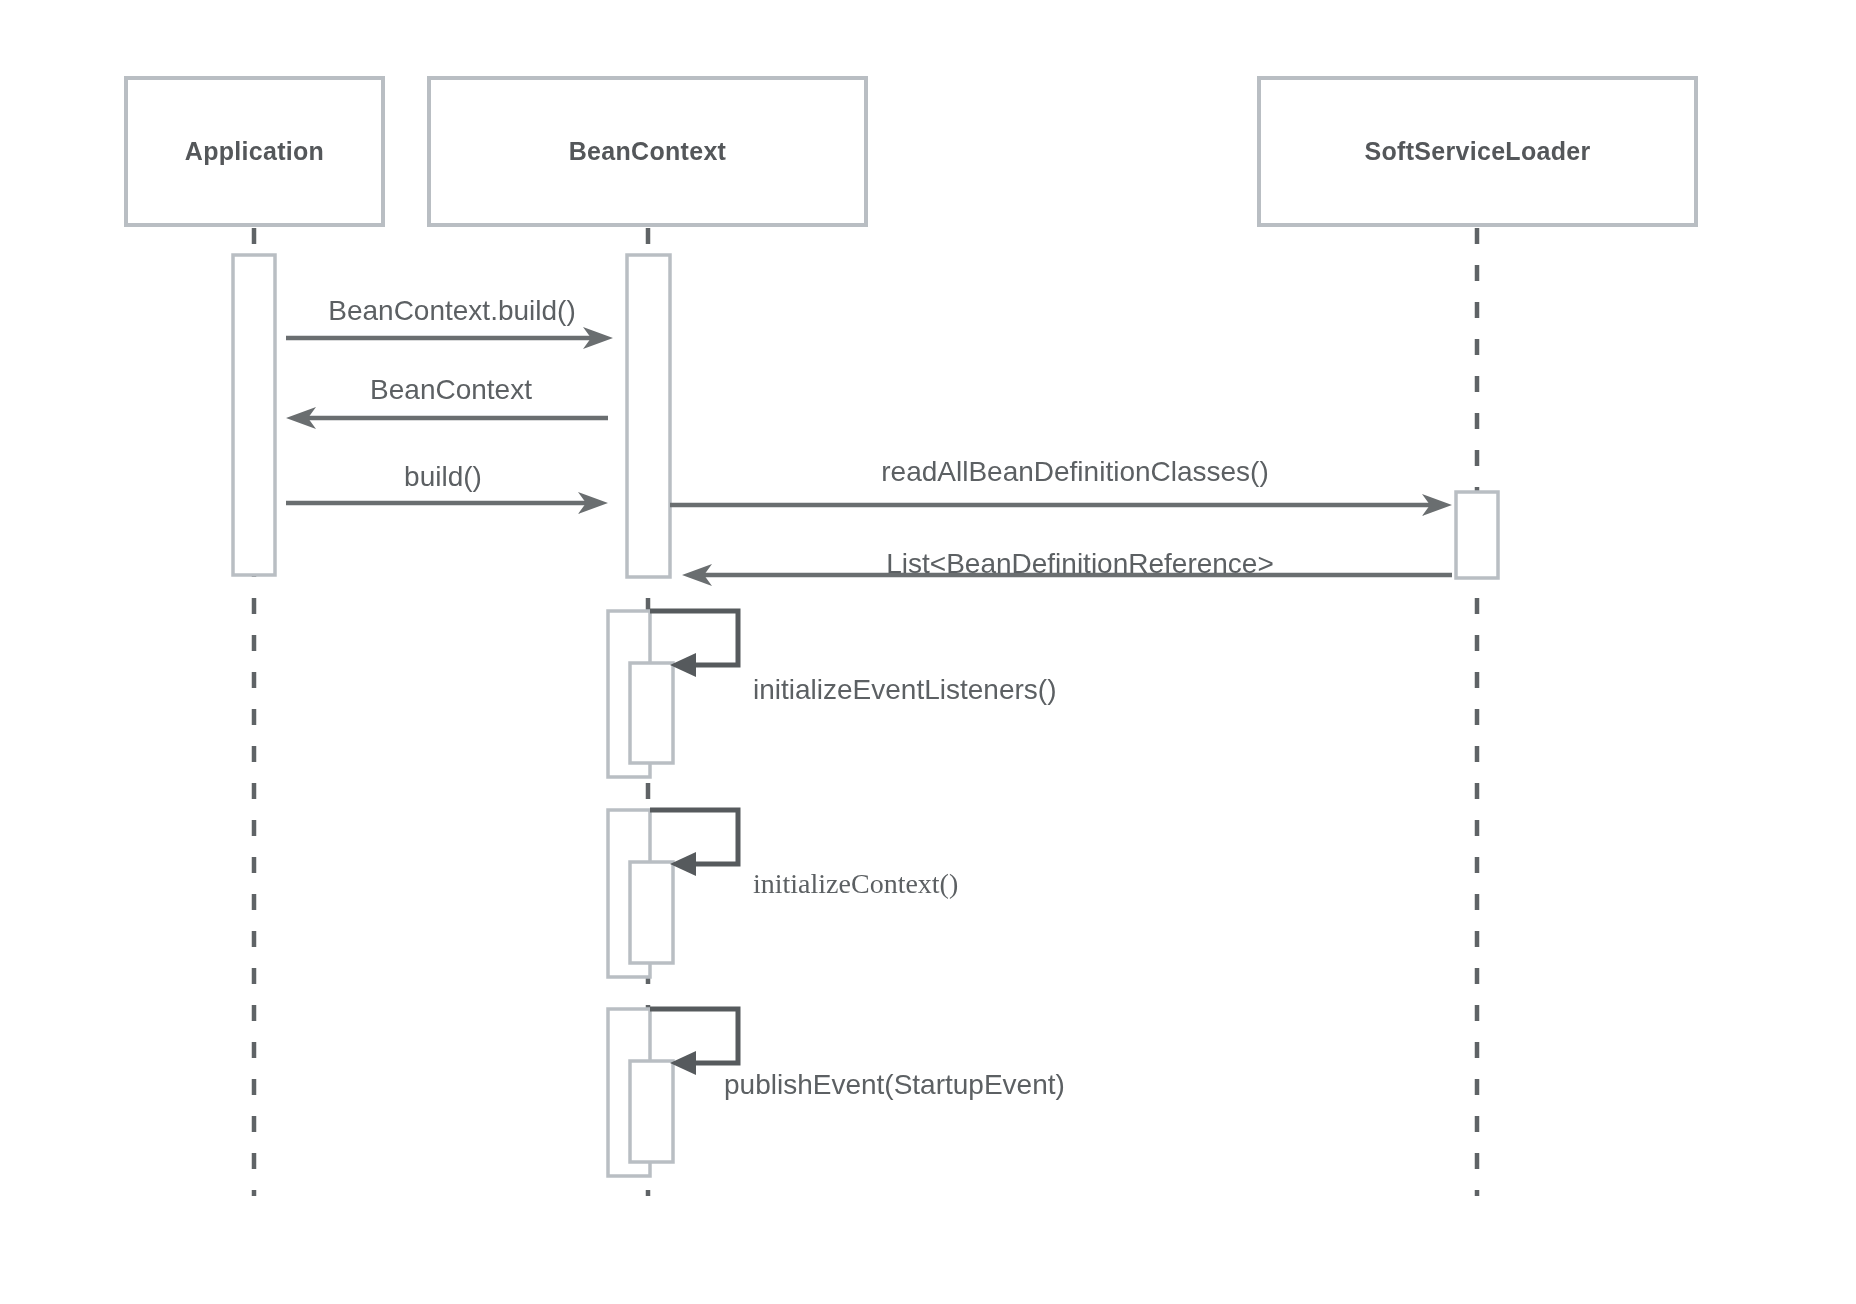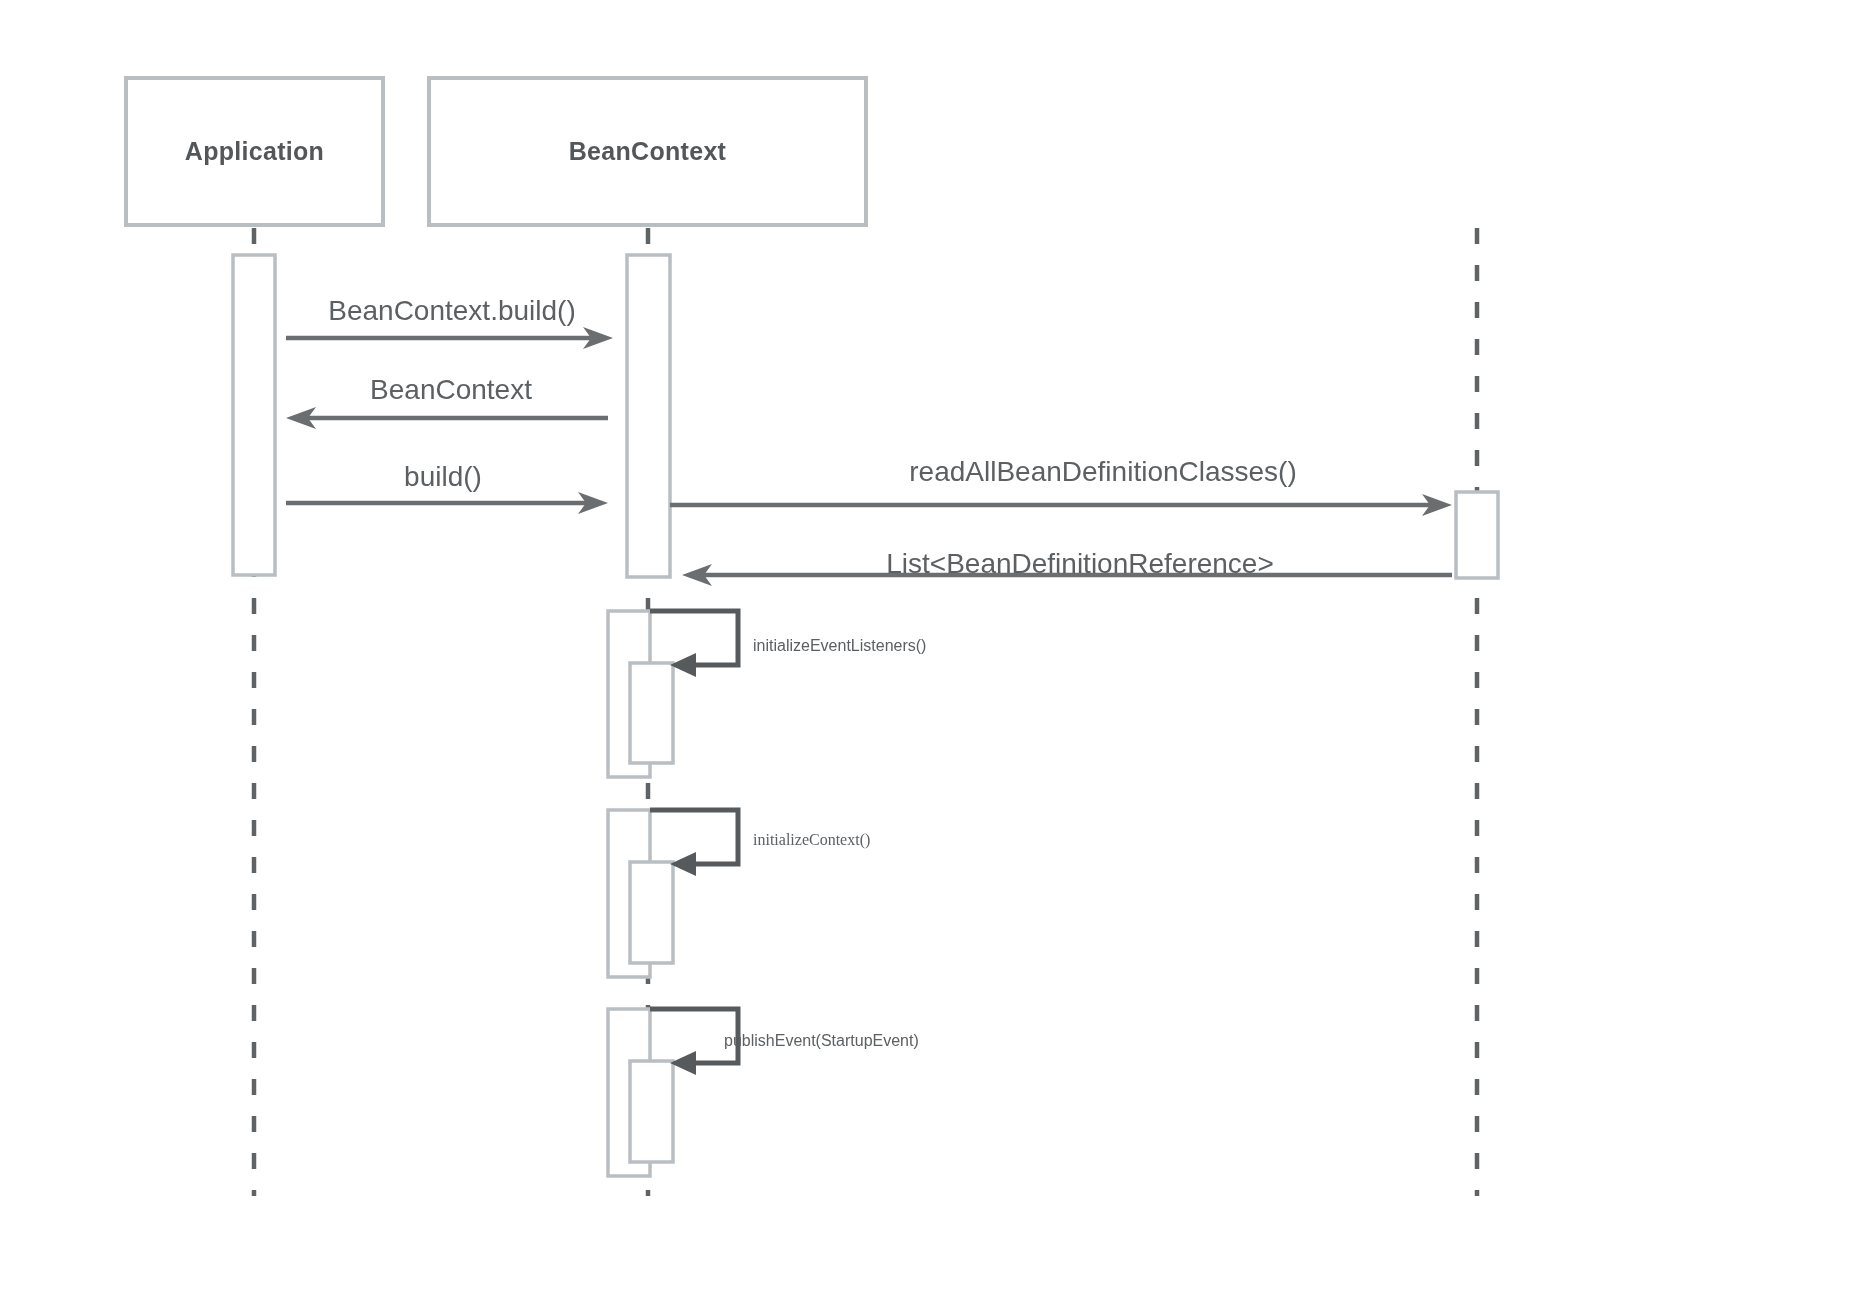--- a/index.html
+++ b/index.html
@@ -37,24 +37,25 @@
   }
   .msg {
     position: absolute;
     font-size: 28px;
     color: #5c6063;
     white-space: nowrap;
     transform: translate(-50%, -50%);
   }
   .selfmsg {
     position: absolute;
-    font-size: 16px;
+    font-size: 28px;
     color: #5c6063;
     white-space: nowrap;
     transform: translateY(-50%);
+    margin-top: 44px;
   }
   .lifeline {
     stroke: #5f6366;
     stroke-width: 4.5;
     stroke-dasharray: 16 21;
   }
   .bar {
     fill: #ffffff;
     stroke: #b9bec3;
     stroke-width: 3.5;
@@ -122,23 +123,26 @@
     <line class="arrow" x1="703" y1="575" x2="1452" y2="575"></line>
     <polygon class="arrowhead" points="682,575 712,564 704,575 712,586"></polygon>
   </svg>
 
   <div class="pbox" style="left:124px; top:76px; width:261px; height:151px;">
     <span>Application</span>
   </div>
   <div class="pbox" style="left:427px; top:76px; width:441px; height:151px;">
     <span>BeanContext</span>
   </div>
+  <div class="pbox" style="left:1257px; top:76px; width:441px; height:151px;">
+    <span>SoftServiceLoader</span>
+  </div>
 
   <div class="msg" style="left:452px; top:311px;">BeanContext.build()</div>
   <div class="msg" style="left:451px; top:390px;">BeanContext</div>
   <div class="msg" style="left:443px; top:477px;">build()</div>
-  <div class="msg" style="left:1075px; top:472px;margin-left:28px;">readAllBeanDefinitionClasses()</div>
+  <div class="msg" style="left:1075px; top:472px;">readAllBeanDefinitionClasses()</div>
   <div class="msg" style="left:1080px; top:564px;">List&lt;BeanDefinitionReference&gt;</div>
   <div class="selfmsg" style="left:753px; top:646px;">initializeEventListeners()</div>
   <div class="selfmsg" style="left:753px; top:840px;font-family:Liberation Serif, serif;">initializeContext()</div>
   <div class="selfmsg" style="left:724px; top:1041px;">publishEvent(StartupEvent)</div>
 
 </div>
 
 </body></html>

